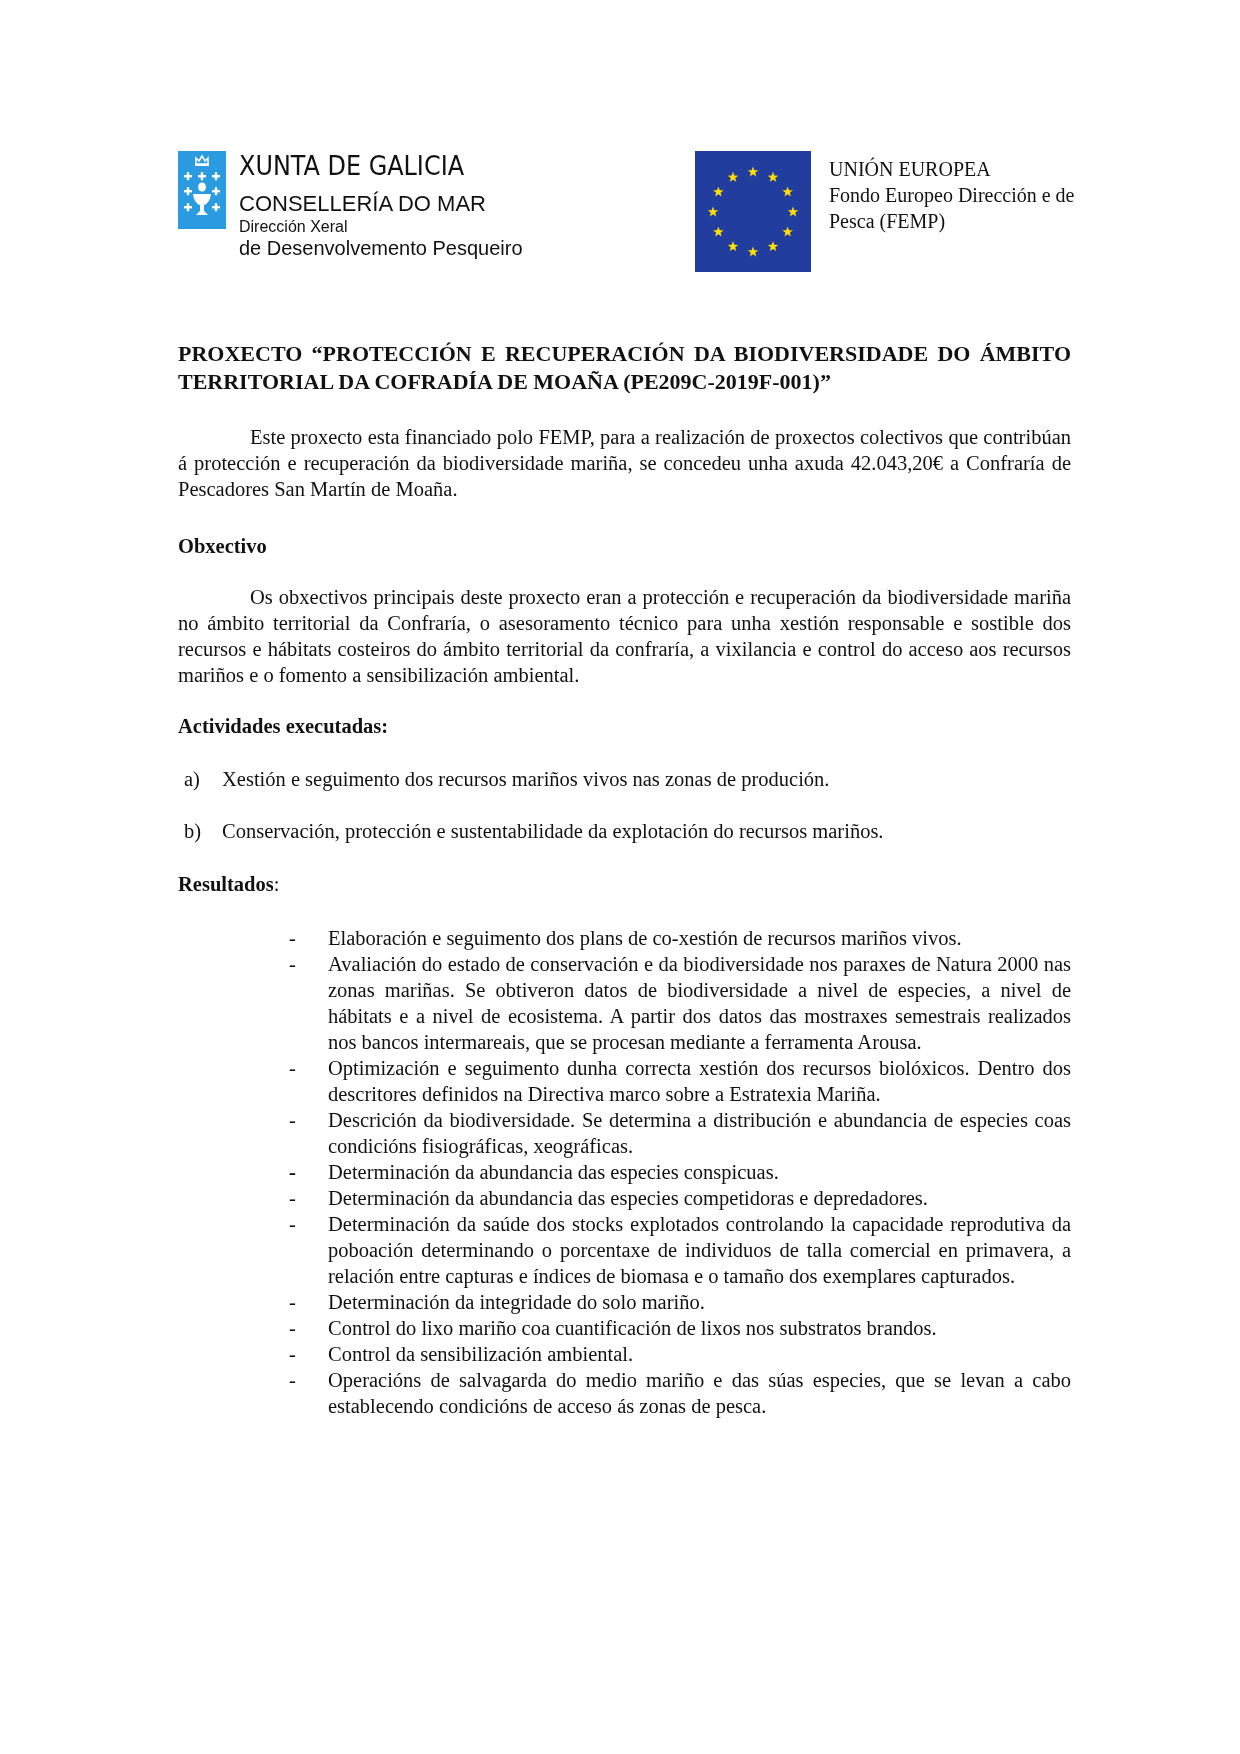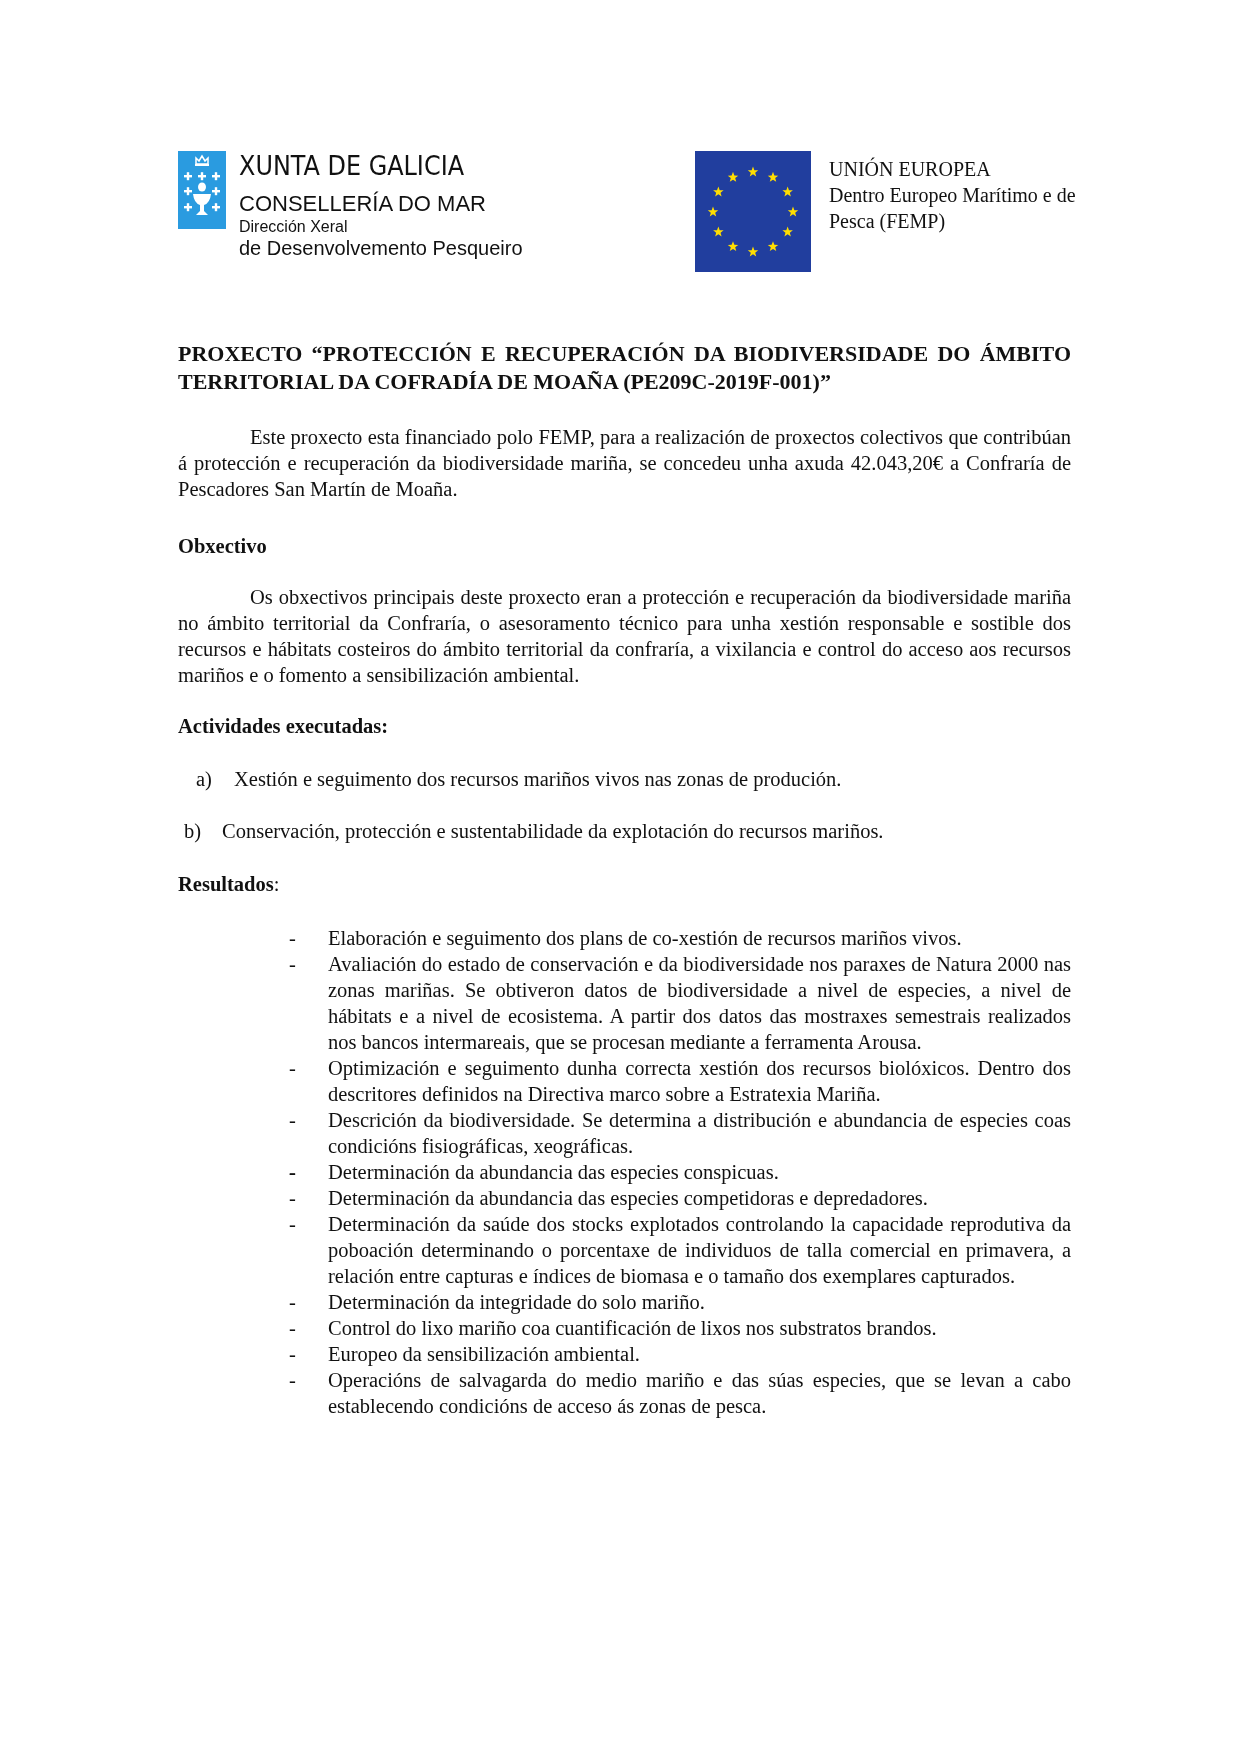--- a/index.html
+++ b/index.html
@@ -29,21 +29,21 @@
   .doc { font-family: "Liberation Serif", serif; font-size: 20.5px; line-height: 26px; color: #111; }
   .title { position: absolute; left: 178px; top: 340px; width: 893px; font-weight: bold; font-size: 22px; line-height: 28px; text-align: justify; text-align-last: left; }
   .para { position: absolute; left: 178px; width: 893px; text-align: justify; }
   .para .indent { display: inline-block; width: 72px; }
   .p1 { top: 424px; }
   .h-obx { position: absolute; left: 178px; top: 533px; font-weight: bold; }
   .p2 { top: 584px; }
   .h-act { position: absolute; left: 178px; top: 713px; font-weight: bold; }
   .act-item { position: absolute; left: 184px; width: 880px; }
   .act-item .lbl { display: inline-block; width: 38px; }
-  .act-a { top: 766px; margin-left: 12px; }
+  .act-a { top: 766px; }
   .act-b { top: 818px; }
   .h-res { position: absolute; left: 178px; top: 871px; }
   .h-res b { font-weight: bold; }
 
   .res-list { position: absolute; left: 285px; top: 925px; width: 786px; margin: 0; padding: 0; list-style: none; }
   .res-list li { position: relative; padding-left: 43px; text-align: justify; text-align-last: left; }
   .res-list li .dash { position: absolute; left: 4px; top: 0; }
 </style>
 </head>
 <body>
@@ -95,21 +95,21 @@
           <polygon points="78.00,90.14 79.35,93.78 83.23,93.94 80.19,96.35 81.23,100.09 78.00,97.94 74.77,100.09 75.81,96.35 72.77,93.94 76.65,93.78" fill="#ffde00"></polygon>
           <polygon points="58.00,95.50 59.35,99.14 63.23,99.30 60.19,101.71 61.23,105.45 58.00,103.30 54.77,105.45 55.81,101.71 52.77,99.30 56.65,99.14" fill="#ffde00"></polygon>
           <polygon points="38.00,90.14 39.35,93.78 43.23,93.94 40.19,96.35 41.23,100.09 38.00,97.94 34.77,100.09 35.81,96.35 32.77,93.94 36.65,93.78" fill="#ffde00"></polygon>
           <polygon points="23.36,75.50 24.71,79.14 28.59,79.30 25.55,81.71 26.59,85.45 23.36,83.30 20.13,85.45 21.17,81.71 18.13,79.30 22.01,79.14" fill="#ffde00"></polygon>
           <polygon points="18.00,55.50 19.35,59.14 23.23,59.30 20.19,61.71 21.23,65.45 18.00,63.30 14.77,65.45 15.81,61.71 12.77,59.30 16.65,59.14" fill="#ffde00"></polygon>
           <polygon points="23.36,35.50 24.71,39.14 28.59,39.30 25.55,41.71 26.59,45.45 23.36,43.30 20.13,45.45 21.17,41.71 18.13,39.30 22.01,39.14" fill="#ffde00"></polygon>
           <polygon points="38.00,20.86 39.35,24.50 43.23,24.66 40.19,27.07 41.23,30.81 38.00,28.66 34.77,30.81 35.81,27.07 32.77,24.66 36.65,24.50" fill="#ffde00"></polygon>
         </svg>
     </div>
     <div class="eu-text t1">UNIÓN EUROPEA</div>
-    <div class="eu-text t2">Dentro Europeo Marítimo e de</div>
+    <div class="eu-text t2">Fondo Europeo Dirección e de</div>
     <div class="eu-text t3">Pesca  (FEMP)</div>
   </div>
 
   <div class="title">PROXECTO “PROTECCIÓN E RECUPERACIÓN DA BIODIVERSIDADE DO ÁMBITO TERRITORIAL DA COFRADÍA DE MOAÑA (PE209C-2019F-001)”</div>
 
   <div class="para p1"><span class="indent"></span><span>Este proxecto esta financiado polo FEMP, para a realización de proxectos colectivos que contribúan á protección e recuperación da biodiversidade mariña, se concedeu unha axuda 42.043,20€ a Confraría de Pescadores San Martín de Moaña.</span></div>
 
   <div class="h-obx">Obxectivo</div>
   <div class="para p2"><span class="indent"></span><span>Os obxectivos principais deste proxecto eran a protección e recuperación da biodiversidade mariña no ámbito territorial da Confraría, o asesoramento técnico para unha xestión responsable e sostible dos recursos e hábitats costeiros do ámbito territorial da confraría, a vixilancia e control do acceso aos recursos mariños e o fomento a sensibilización ambiental.</span></div>
 
@@ -126,17 +126,17 @@
       <li><span class="dash">-</span><span>Elaboración e seguimento dos plans de co-xestión de recursos mariños vivos.</span></li>
       <li><span class="dash">-</span><span>Avaliación do estado de conservación e da biodiversidade nos paraxes de Natura 2000 nas zonas mariñas. Se obtiveron datos de biodiversidade a nivel de especies, a nivel de hábitats e a nivel de ecosistema. A partir dos datos das mostraxes semestrais realizados nos bancos intermareais, que se procesan mediante a ferramenta Arousa.</span></li>
       <li><span class="dash">-</span><span>Optimización e seguimento dunha correcta xestión dos recursos biolóxicos. Dentro dos descritores definidos na Directiva marco sobre a Estratexia Mariña.</span></li>
       <li><span class="dash">-</span><span>Descrición da biodiversidade. Se determina a distribución e abundancia de especies coas condicións fisiográficas, xeográficas.</span></li>
       <li><span class="dash">-</span></li>
       <li><span class="dash">-</span><span>Determinación da abundancia das especies conspicuas.</span></li>
       <li><span class="dash">-</span><span>Determinación da abundancia das especies competidoras e depredadores.</span></li>
       <li><span class="dash">-</span><span>Determinación da saúde dos stocks explotados controlando la capacidade reprodutiva da poboación determinando o porcentaxe de individuos de talla comercial en primavera, a relación entre capturas e índices de biomasa e o tamaño dos exemplares capturados.</span></li>
       <li><span class="dash">-</span><span>Determinación da integridade do solo mariño.</span></li>
       <li><span class="dash">-</span><span>Control do lixo mariño coa cuantificación de lixos nos substratos brandos.</span></li>
-      <li><span class="dash">-</span><span>Europeo da sensibilización ambiental.</span></li>
+      <li><span class="dash">-</span><span>Control da sensibilización ambiental.</span></li>
       <li><span class="dash">-</span><span>Operacións de salvagarda do medio mariño e das súas especies, que se levan a cabo establecendo condicións de acceso ás zonas de pesca.</span></li>
     </ul>
 
 </div>
 
 </body></html>

